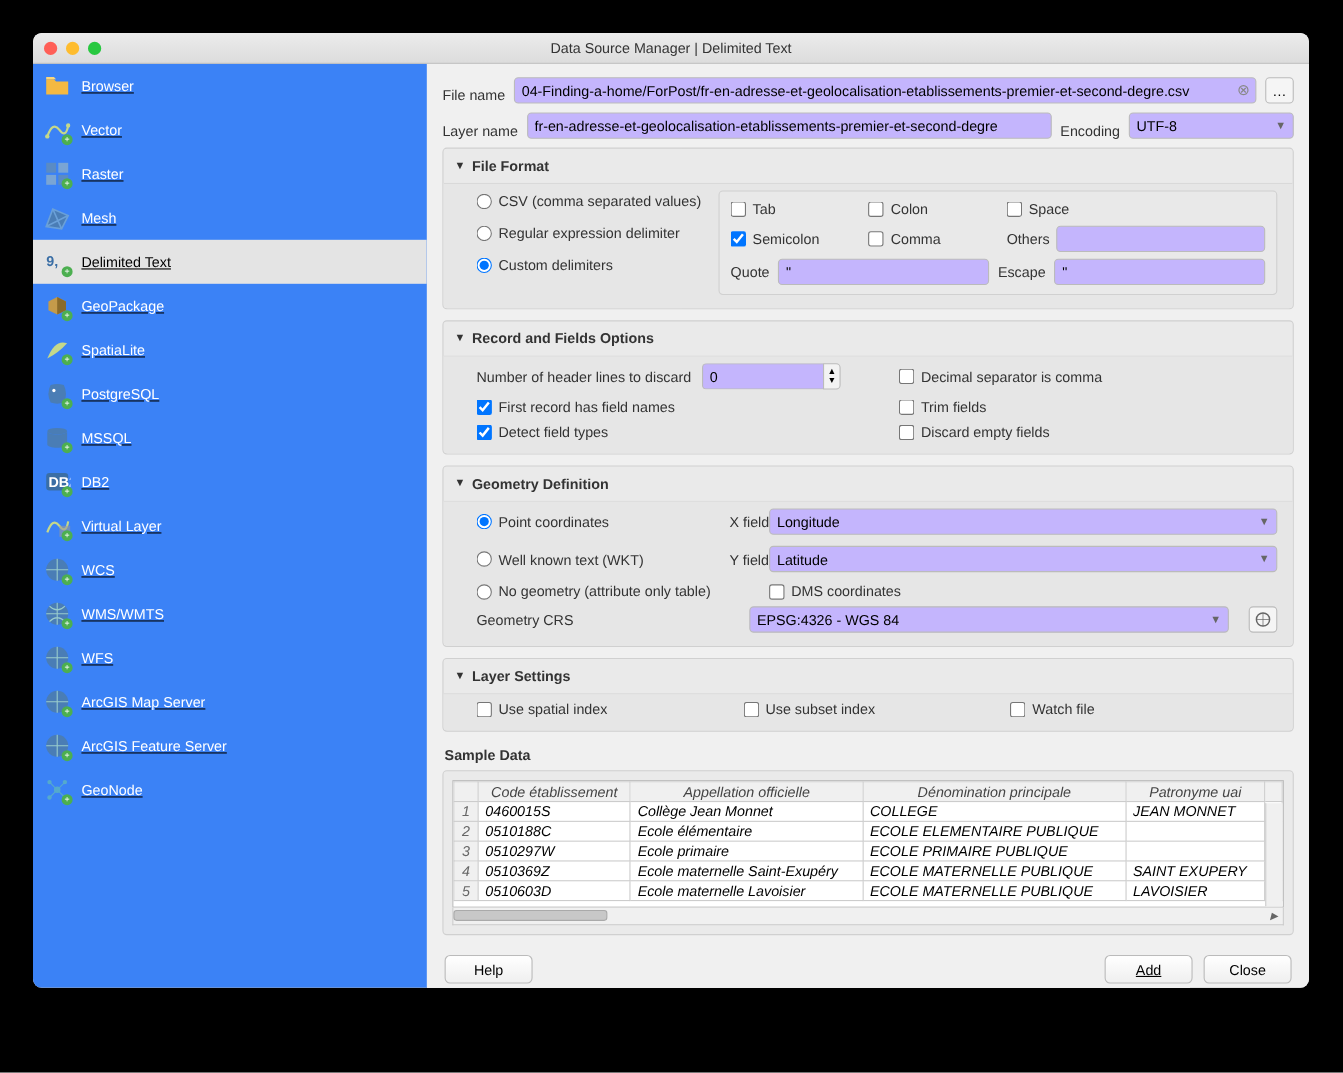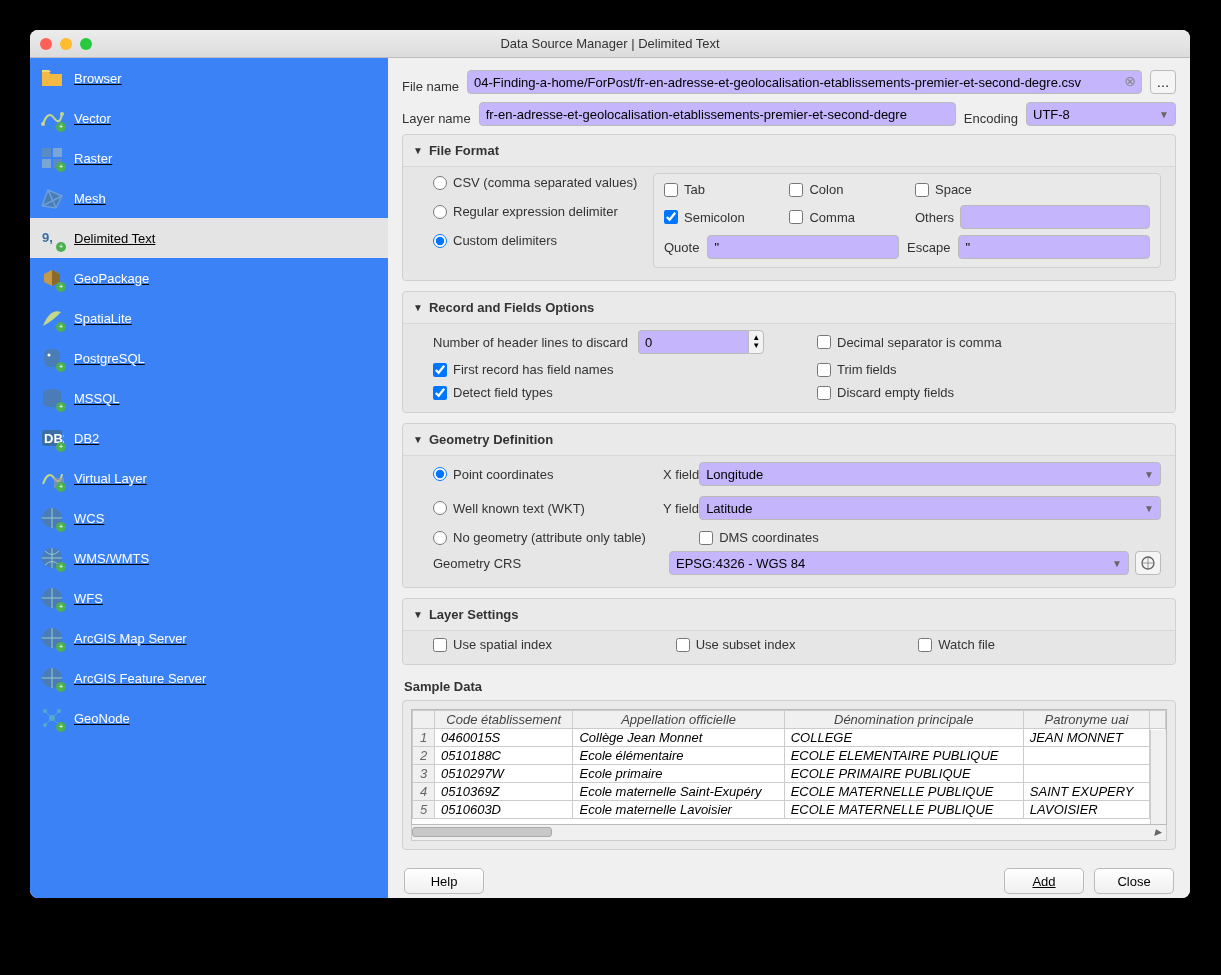--- a/index.html
+++ b/index.html
@@ -37,21 +37,21 @@
 .radio-col { display:flex; flex-direction:column; gap:14px; padding-top:2px; }
 .delim-grid { display:grid; grid-template-columns: repeat(3, 1fr); gap: 8px 20px; }
 .delim-row2 { display:grid; grid-template-columns: auto 1fr auto 1fr; gap: 8px; align-items:center; margin-top:6px; }
 
 .rf-grid { display:grid; grid-template-columns: 1fr 1fr; gap: 8px 40px; }
 .spin { display:flex; }
 .spin input { width: 110px; border-radius: 4px 0 0 4px; border-right:none; }
 .spin .arrows { width: 16px; border:1px solid #bbb; border-radius:0 4px 4px 0; background:#f3f3f3; font-size:8px; display:flex; flex-direction:column; justify-content:center; align-items:center; line-height:1; }
 
 .gd-grid { display:grid; grid-template-columns: 230px auto 1fr; gap:10px 0; align-items:center; }
-.crs-row { display:grid; grid-template-columns: 230px 1fr auto; gap:6px; align-items:center; margin-top:6px; }
+.crs-row { display:grid; grid-template-columns: 230px 1fr auto; gap:18px; align-items:center; margin-top:6px; }
 
 .ls-grid { display:grid; grid-template-columns: repeat(3,1fr); }
 
 .sample-lbl { font-weight:600; margin: 4px 0 6px 2px; color:#333; }
 .tbl-wrap { background:#eaeaea; border:1px solid #d0d0d0; border-radius:4px; padding:8px; flex:1; display:flex; flex-direction:column; min-height:150px;font-style:italic; }
 .tbl { flex:1; overflow:hidden; border:1px solid #bbb; background:#fff; position:relative; }
 table { border-collapse: collapse; width: 100%; font-size:12.5px; }
 th, td { border: 1px solid #ccc; padding: 1px 6px; text-align:left; white-space:nowrap; overflow:hidden; }
 th { background:#f0f0f0; font-weight:400; text-align:center; color:#444; }
 td.rn { width:22px; text-align:center; background:#f0f0f0; color:#666; }

